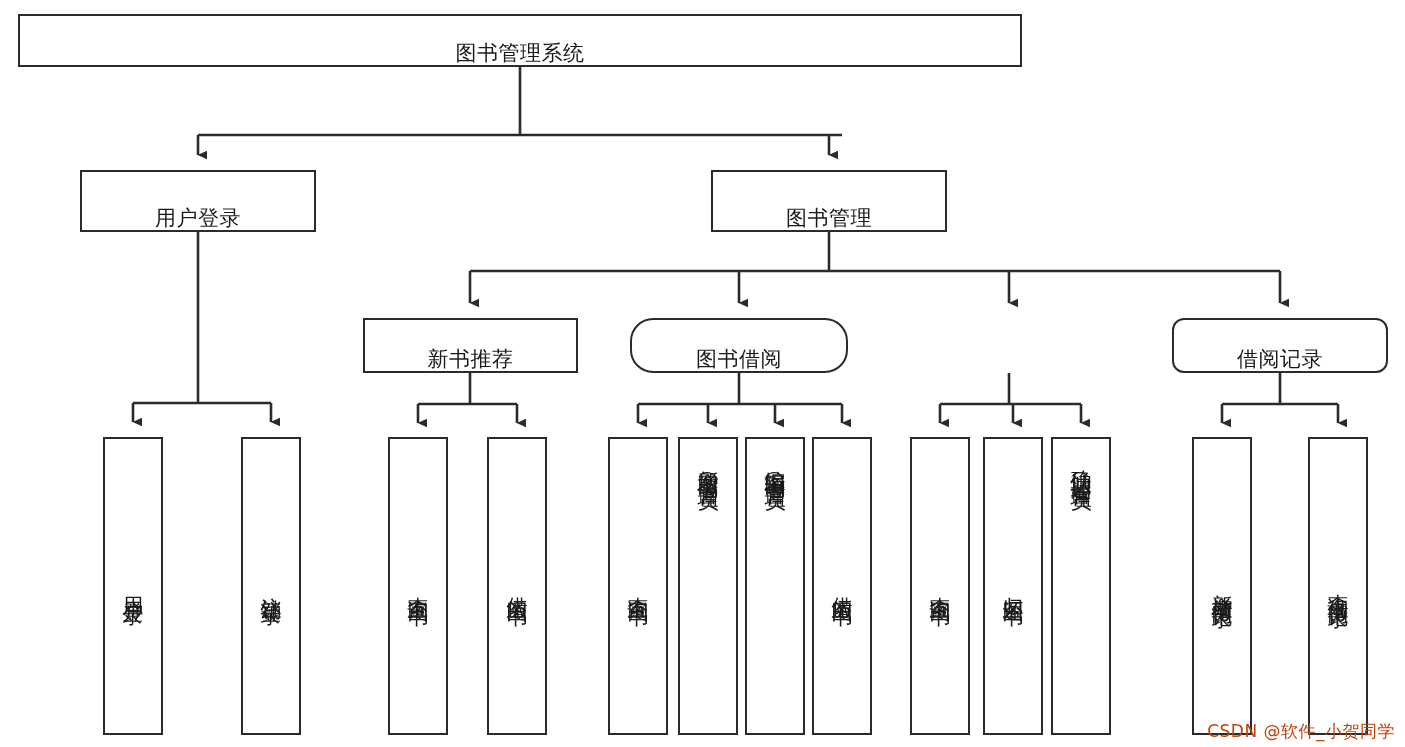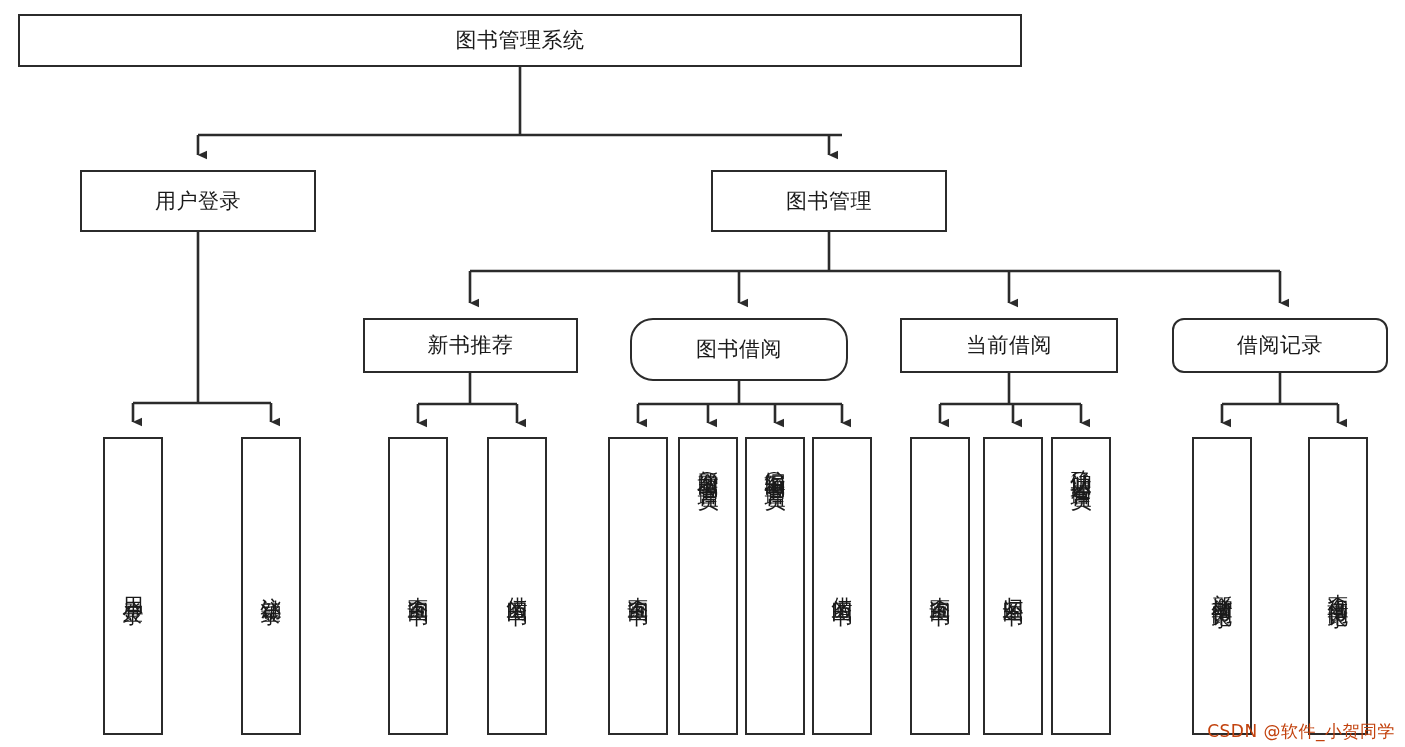--- a/index.html
+++ b/index.html
@@ -26,21 +26,21 @@
     top: 0;
     width: 1405px;
     height: 747px;
   }
   .node-box {
     position: absolute;
     box-sizing: border-box;
     background: #ffffff;
     border: 2.5px solid #2b2b2b;
     display: flex;
-    align-items: center;
+    align-items: flex-end;
     justify-content: center;
     overflow: hidden;
   }
   .node-label-h {
     font-size: 21px;
     color: #1a1a1a;
     line-height: 1.15;
     white-space: nowrap;
     letter-spacing: 0.5px;
   }
@@ -136,25 +136,22 @@
   <div class="node-box" style="left:80px; top:170px; width:236px; height:62px;">
     <span class="node-label-h">用户登录</span>
   </div>
   <div class="node-box" style="left:363px; top:318px; width:215px; height:55px;">
     <span class="node-label-h">新书推荐</span>
   </div>
 
   <div class="node-box" style="left:711px; top:170px; width:236px; height:62px;">
     <span class="node-label-h">图书管理</span>
   </div>
-  <div class="node-box" style="left:630px; top:318px; width:218px; height:63px;border-radius:23px;">
+  <div class="node-box" style="left:630px; top:318px; width:218px; height:55px;border-radius:23px;">
     <span class="node-label-h">图书借阅</span>
-  </div>
-  <div class="node-box" style="left:900px; top:318px; width:218px; height:55px;">
-    <span class="node-label-h">当前借阅</span>
   </div>
   <div class="node-box" style="left:1172px; top:318px; width:216px; height:55px;border-radius:12px;">
     <span class="node-label-h">借阅记录</span>
   </div>
 
   <div class="node-box leaf-box center-v" style="left:103px; top:437px; width:60px; height:298px;">
     <span class="node-label-v">用户登录</span>
   </div>
   <div class="node-box leaf-box center-v" style="left:241px; top:437px; width:60px; height:298px;">
     <span class="node-label-v">注销登录</span>

